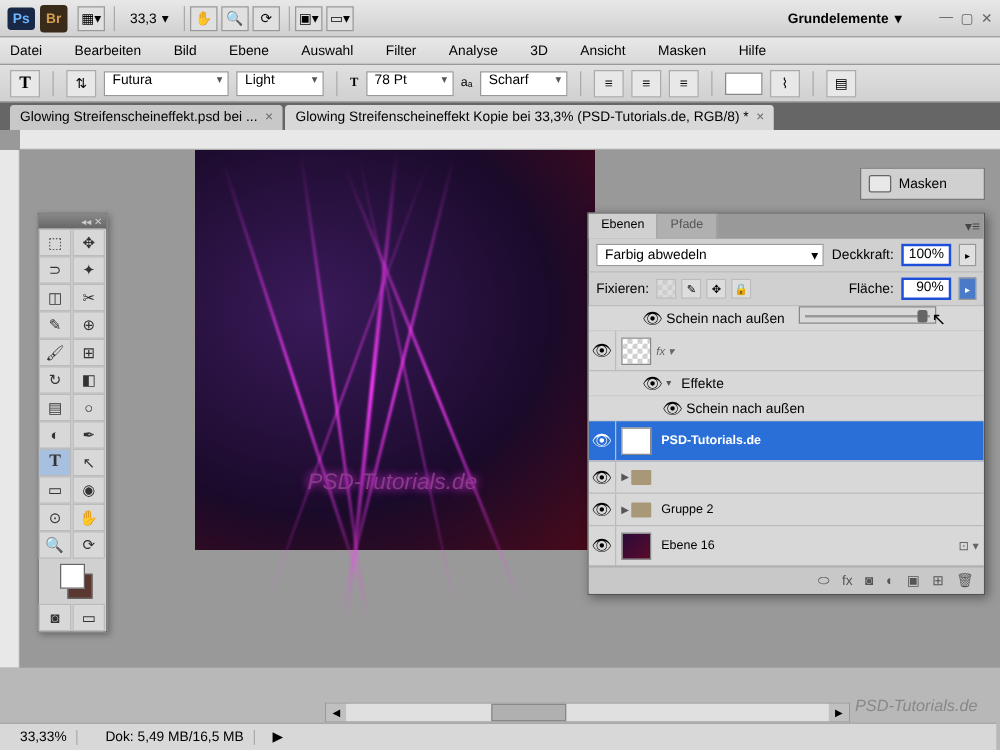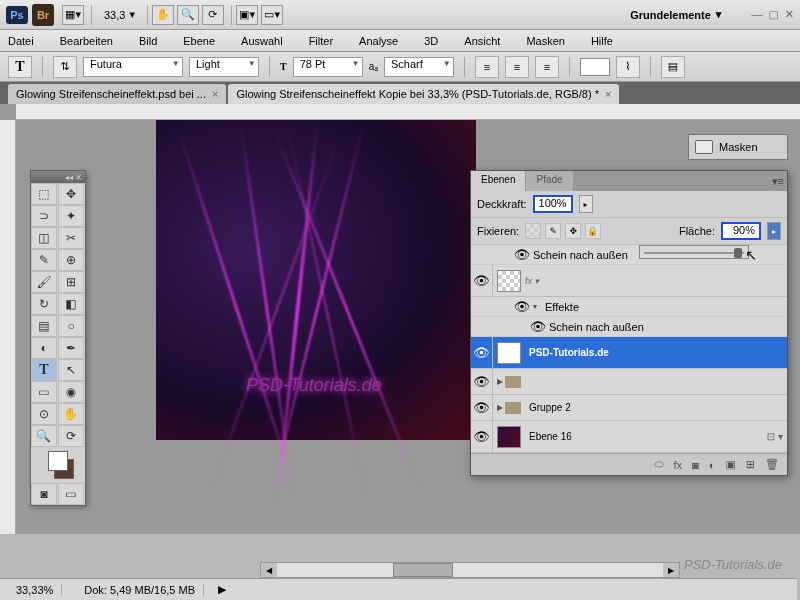--- a/index.html
+++ b/index.html
@@ -221,20 +221,23 @@
   </div>
 </div>
 
 <div class="layers-panel">
   <div class="panel-tabs">
     <div class="ptab">Ebenen</div>
     <div class="ptab inactive">Pfade</div>
     <div class="panel-menu">▾≡</div>
   </div>
   <div class="panel-row">
+    <div class="blend-dd">
+        <span>Farbig abwedeln</span>
+      </div>
     <span>Deckkraft:</span>
     <div class="opacity-field">100%</div>
     <div class="small-btn">▸</div>
   </div>
   <div class="panel-row">
     <span>Fixieren:</span>
     <div class="lock-icons">
       <div class="lock-icon checker"></div>
       <div class="lock-icon">✎</div>
       <div class="lock-icon">✥</div>

